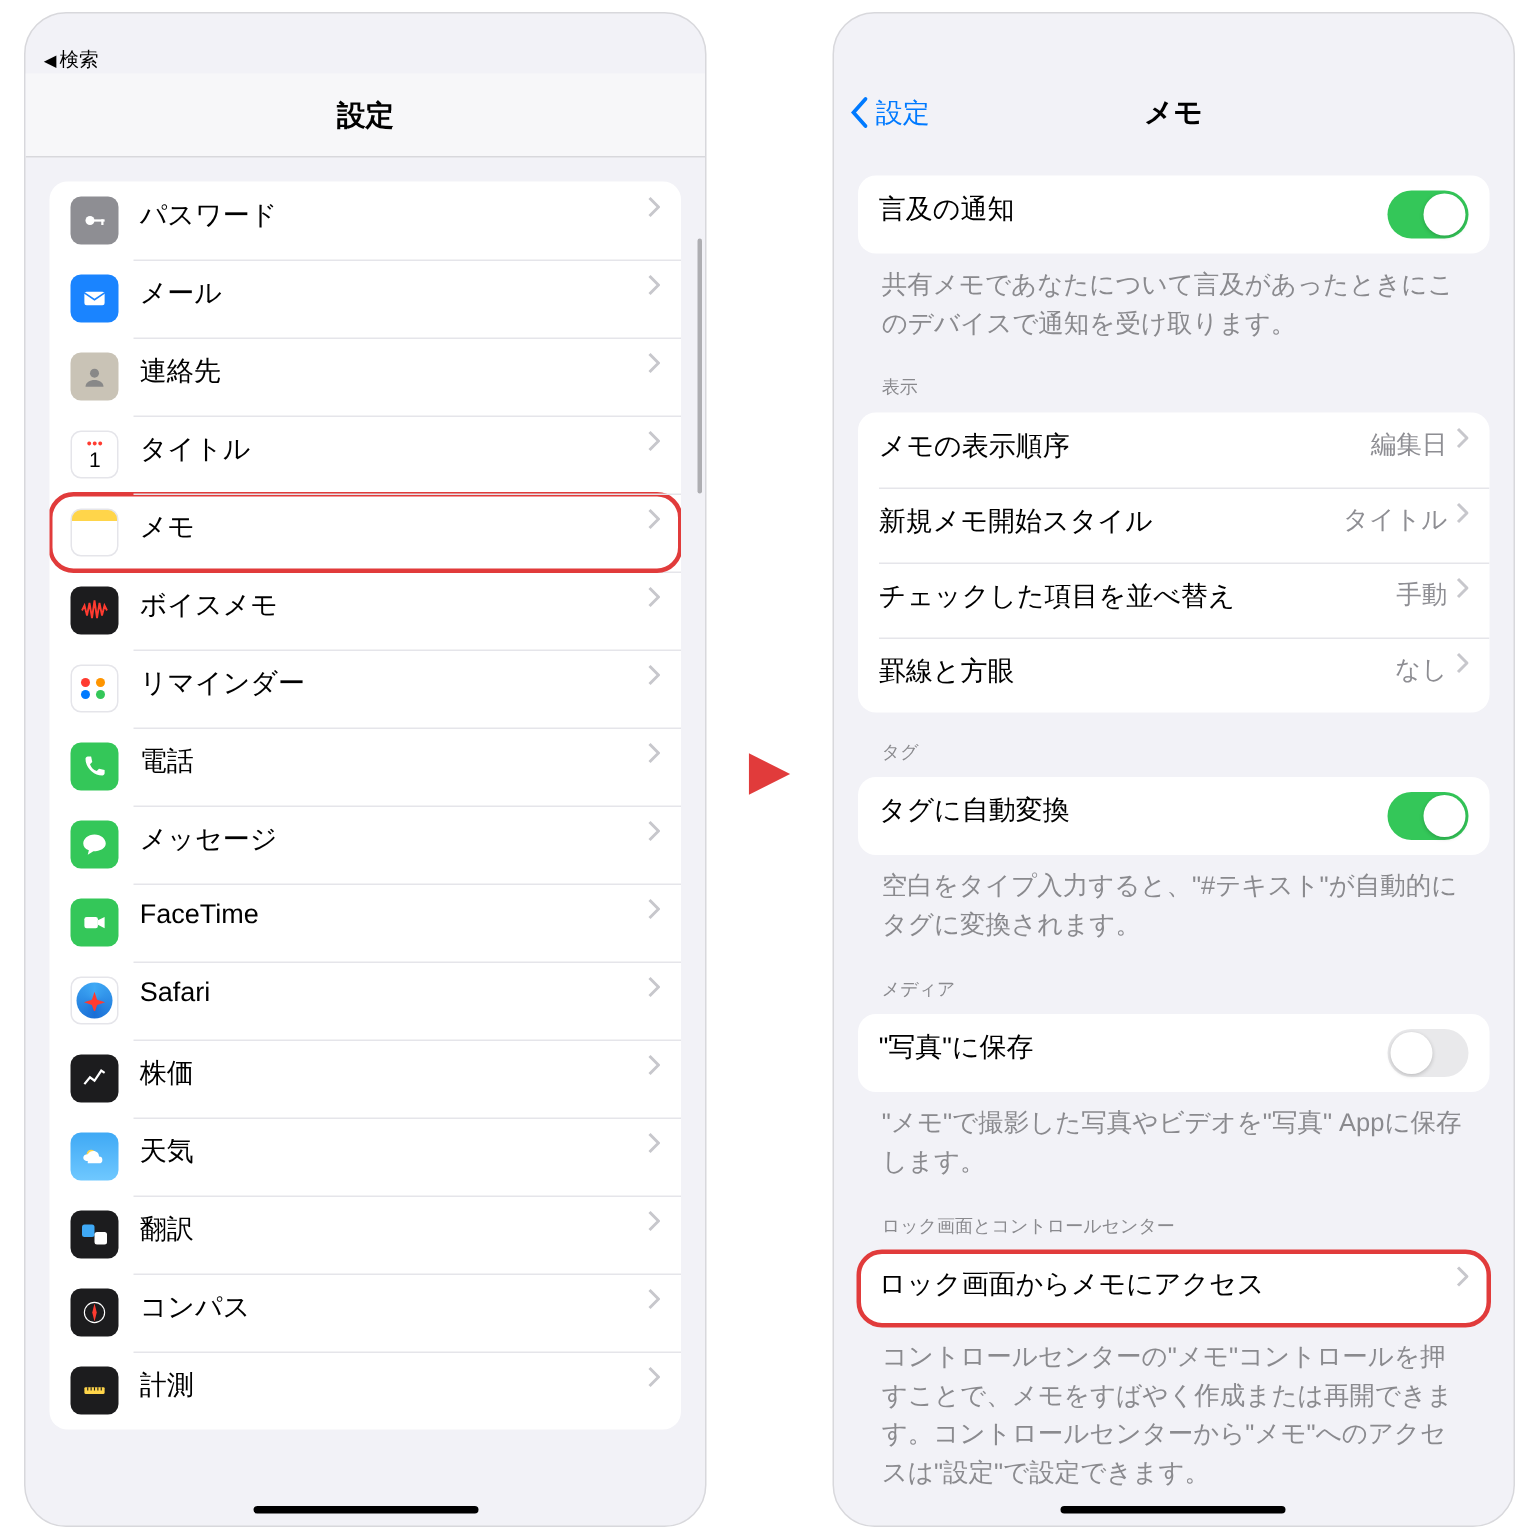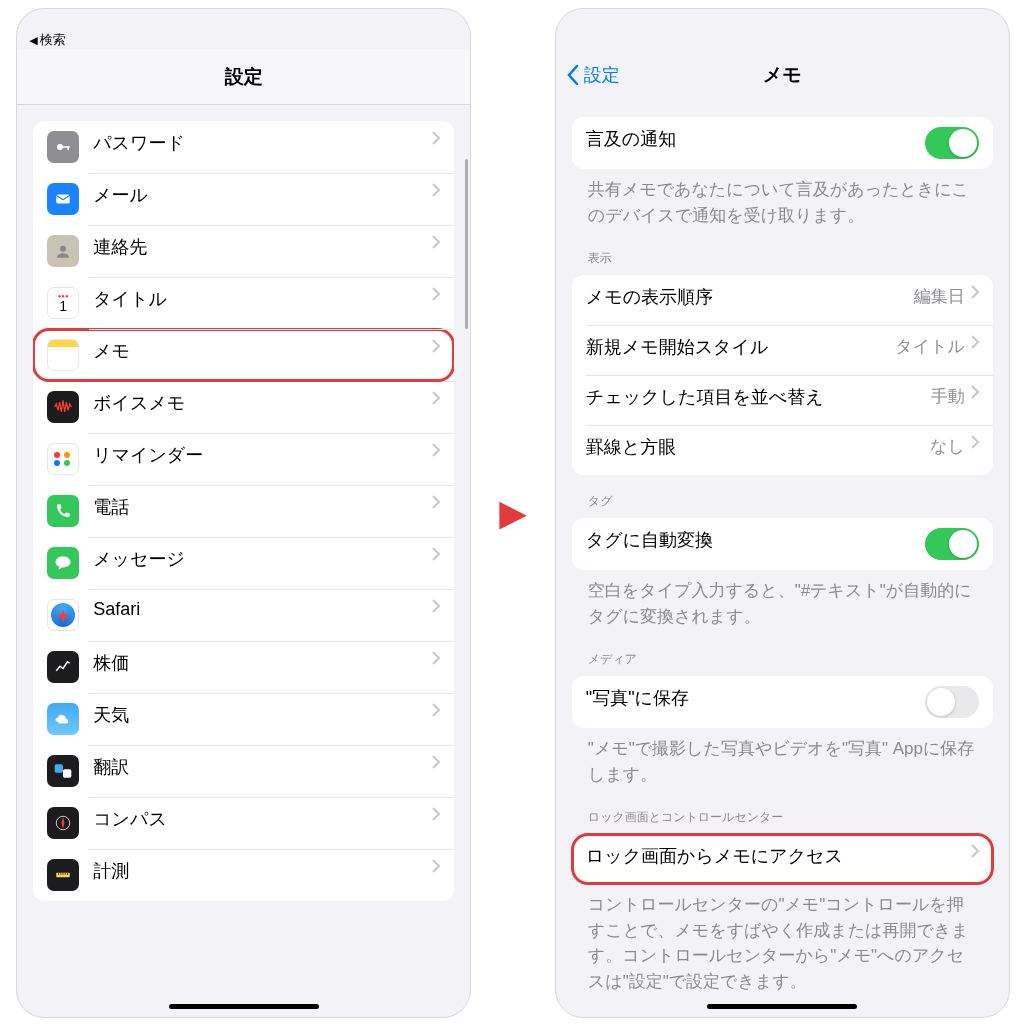--- a/index.html
+++ b/index.html
@@ -313,20 +313,34 @@
             </svg>
         </div>
         <div class="row-label">メッセージ</div>
         <span class="chevron">
             <svg viewBox="0 0 8 14">
               <path d="M1 1l6 6-6 6" stroke="#c7c7cc" stroke-width="2" fill="none"></path>
             </svg>
           </span>
       </div>
       <div class="row">
+        <div class="appicon ic-ft">
+          <svg viewBox="0 0 24 24" width="18" height="18" fill="#fff">
+              <rect x="3" y="7" width="12" height="10" rx="2"></rect>
+              <path d="M15 10l6-3v10l-6-3z"></path>
+            </svg>
+        </div>
+        <div class="row-label">FaceTime</div>
+        <span class="chevron">
+            <svg viewBox="0 0 8 14">
+              <path d="M1 1l6 6-6 6" stroke="#c7c7cc" stroke-width="2" fill="none"></path>
+            </svg>
+          </span>
+      </div>
+      <div class="row">
         <div class="appicon ic-safari">
           <div class="safari-inner">
               <svg width="14" height="14" viewBox="0 0 24 24">
                 <path d="M12 2l3 9 9 3-9 3-3 9-3-9-9-3 9-3z" fill="#ff3b30"></path>
               </svg>
             </div>
         </div>
         <div class="row-label">Safari</div>
         <span class="chevron">
             <svg viewBox="0 0 8 14">

